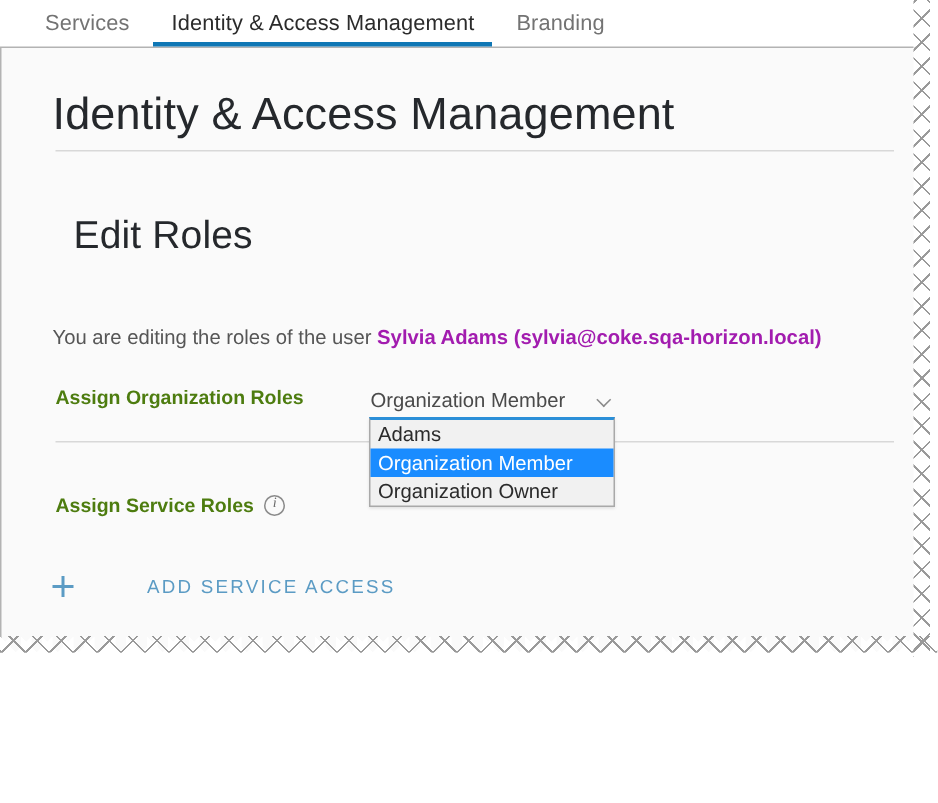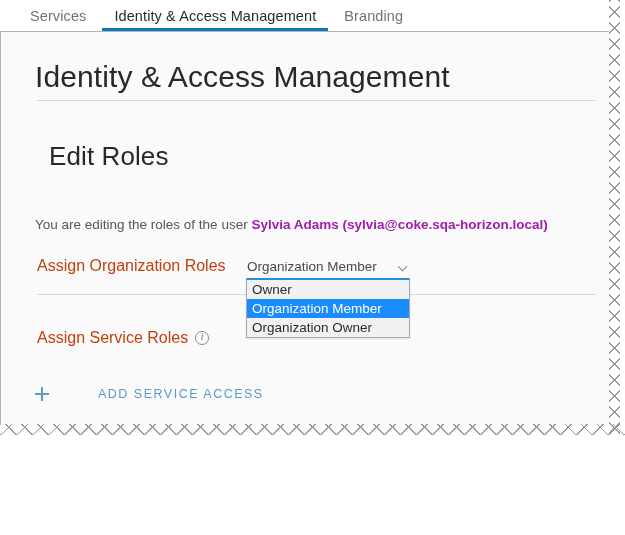--- a/index.html
+++ b/index.html
@@ -198,23 +198,24 @@
 
   
   .org-row {
     position: relative;
     margin-top: 24px;
     padding-left: 36px;
     height: 22px;
   }
   .field-label {
     display: inline-block;
-    font-size: 16px;
-    color: #c2410c;
+    font-size: 13px;
+    color: #4d7c0f;
     vertical-align: middle;
+    font-weight: bold;
   }
   .select-wrap {
     position: absolute;
     left: 246px;
     top: 0;
     width: 164px;
   }
   .select-trigger {
     display: flex;
     align-items: center;
@@ -370,21 +371,21 @@
     <div class="org-row">
       <span class="field-label">Assign Organization Roles</span>
 
       <div class="select-wrap">
         <div class="select-trigger">
           <span>Organization Member</span>
           <span class="chevron"></span>
         </div>
 
         <div class="select-list" style="border-top-color: rgb(43, 143, 216);">
-          <div class="select-option">Owner</div>
+          <div class="select-option">Adams</div>
           <div class="select-option selected">Organization Member</div>
           <div class="select-option">Organization Owner</div>
         </div>
       </div>
     </div>
 
     <div class="mid-rule"></div>
 
     <div class="service-row">
       <span class="field-label">Assign Service Roles</span>

